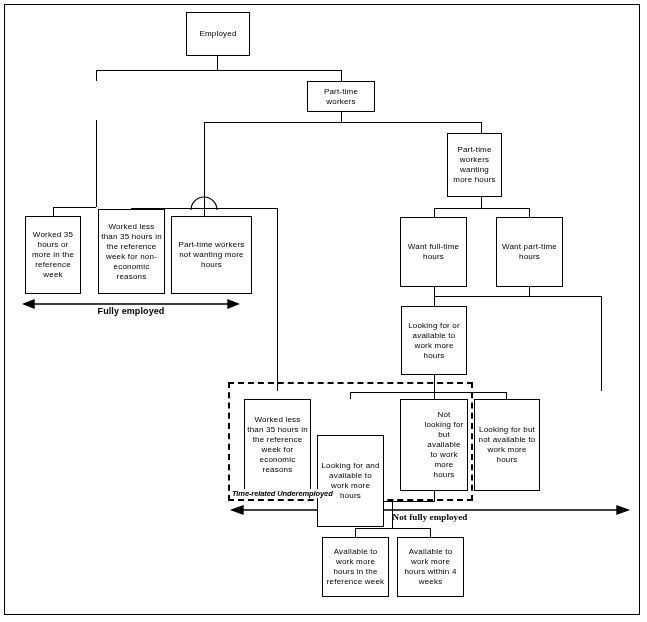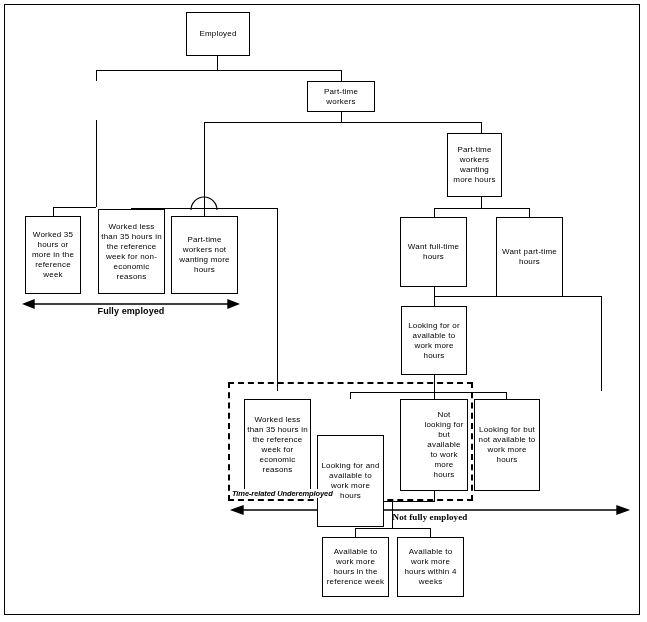--- a/index.html
+++ b/index.html
@@ -108,33 +108,33 @@
   </div>
 
   <div class="box" style="left:25px;top:216px;width:56px;height:78px;">
     <span>Worked 35 hours or more in the reference week</span>
   </div>
 
   <div class="box" style="left:98px;top:209px;width:67px;height:85px;">
     <span>Worked less than 35 hours in the reference week for non-economic reasons</span>
   </div>
 
-  <div class="box" style="left:171px;top:216px;width:67px;height:78px;">
+  <div class="box" style="left:171px;top:216px;width:81px;height:78px;">
     <span>Part-time workers not wanting more hours</span>
   </div>
 
   <div class="box" style="left:447px;top:133px;width:55px;height:64px;">
     <span>Part-time workers wanting more hours</span>
   </div>
 
   <div class="box" style="left:400px;top:217px;width:67px;height:70px;">
     <span>Want full-time hours</span>
   </div>
 
-  <div class="box" style="left:496px;top:217px;width:67px;height:80px;">
+  <div class="box" style="left:496px;top:217px;width:67px;height:70px;">
     <span>Want part-time hours</span>
   </div>
 
   <div class="box" style="left:401px;top:306px;width:66px;height:69px;">
     <span>Looking for or available to work more hours</span>
   </div>
 
   <div class="box" style="left:244px;top:399px;width:67px;height:92px;">
     <span>Worked less than 35 hours in the reference week for economic reasons</span>
   </div>

